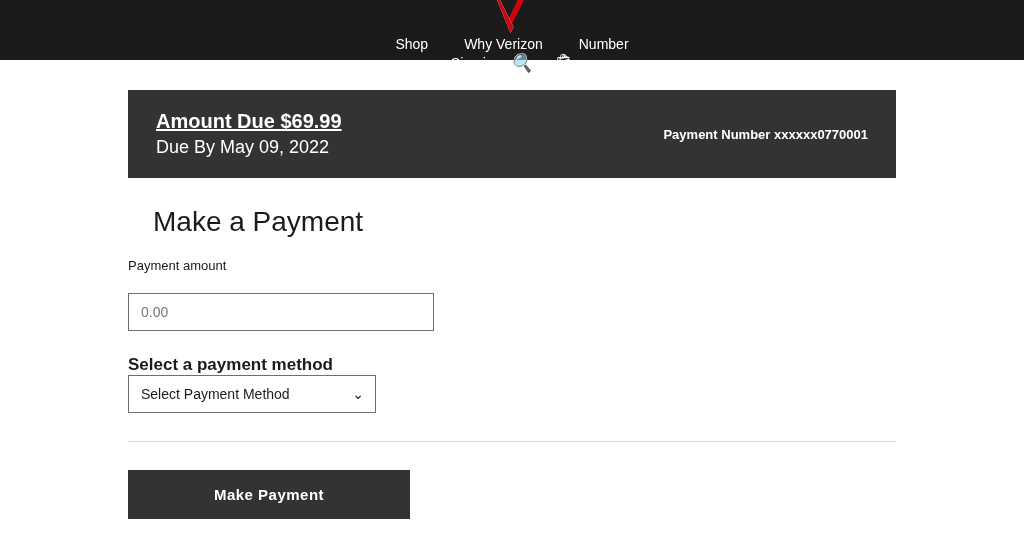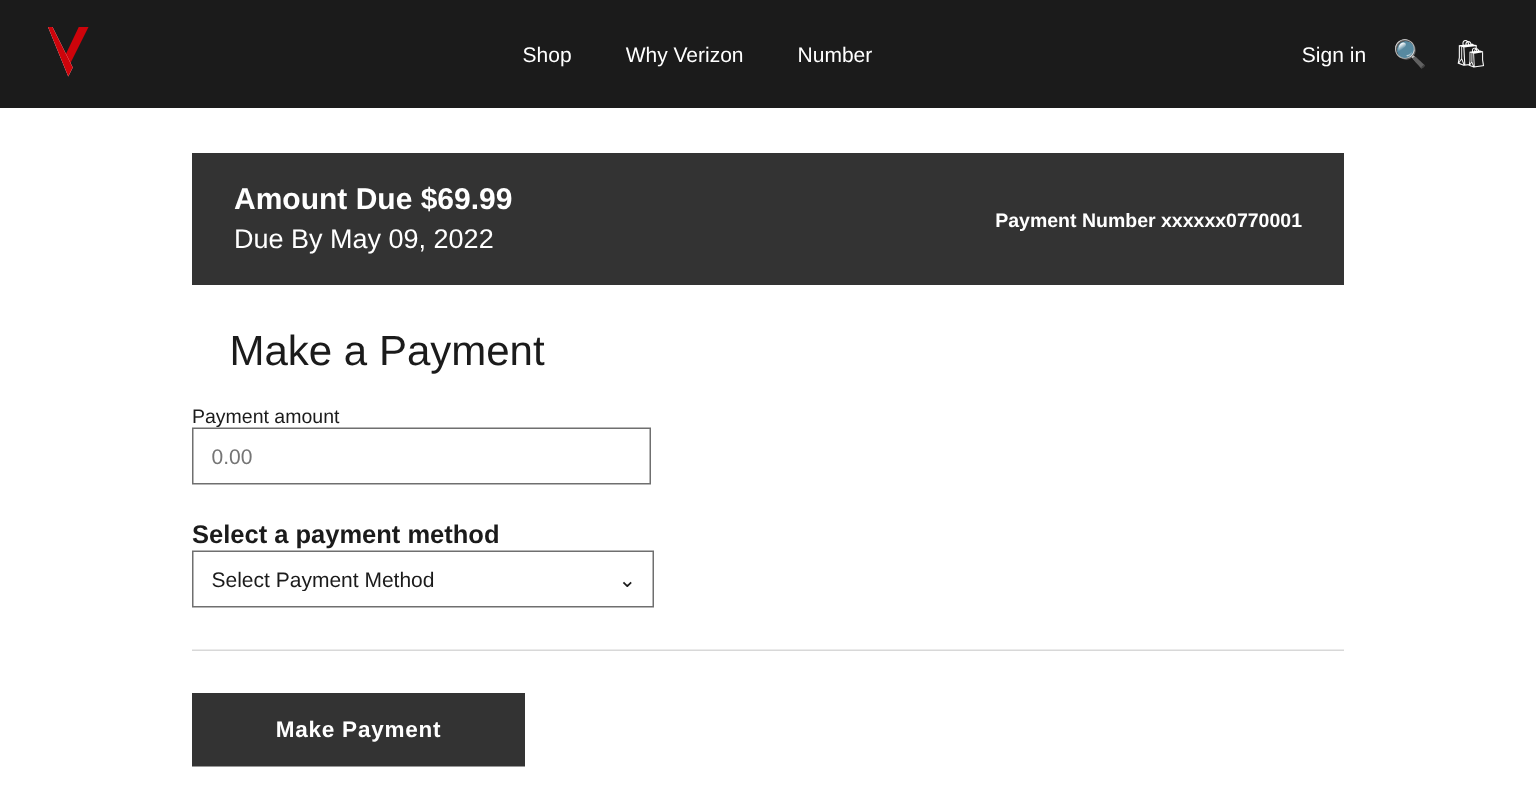--- a/index.html
+++ b/index.html
@@ -5,21 +5,22 @@
     * { margin: 0; padding: 0; box-sizing: border-box; }
     body { font-family: Arial, sans-serif; background: #fff; color: #1b1b1b; }
 
     
     nav {
       background: #1b1b1b;
       display: flex;
       align-items: center;
       justify-content: space-between;
       padding: 0 32px;
-      height: 72px;
+      height: 60px;
+      flex-direction: column;
     }
     .nav-logo {
       display: flex;
       align-items: center;
     }
     .nav-logo svg { width: 30px; height: 36px; }
     .nav-center {
       display: flex;
       gap: 36px;
       align-items: center;
@@ -27,20 +28,21 @@
     .nav-center a {
       color: #fff;
       text-decoration: none;
       font-size: 14px;
       font-weight: 500;
     }
     .nav-right {
       display: flex;
       align-items: center;
       gap: 18px;
+      font-style: italic;
     }
     .nav-right a {
       color: #fff;
       text-decoration: none;
       font-size: 14px;
       font-weight: 500;
     }
     .nav-icon {
       color: #fff;
       font-size: 18px;
@@ -60,20 +62,21 @@
       color: #fff;
       display: flex;
       justify-content: space-between;
       align-items: center;
       padding: 20px 28px;
       margin-bottom: 28px;
     }
     .amount-due-title {
       font-size: 20px;
       font-weight: 700;
+      text-decoration: underline;
     }
     .due-date {
       font-size: 18px;
       margin-top: 4px;
     }
     .account-number {
       font-size: 13px;
     }
     .account-number span {
       font-weight: 700;
@@ -83,41 +86,41 @@
     .section-title {
       font-size: 28px;
       font-weight: 400;
       margin-bottom: 20px;
       margin-left: 25px;
     }
 
     .field-label {
       font-size: 13px;
       color: #1b1b1b;
-      margin-bottom: 0;
+      margin-bottom: 20px;
     }
 
     .payment-input {
       width: 306px;
       border: 1px solid #6f6f6f;
       padding: 10px 12px;
       font-size: 14px;
       color: #888;
       outline: none;
       margin-bottom: 24px;
     }
 
     .select-method-title {
       font-size: 17px;
       font-weight: 700;
     }
 
     .payment-select-wrapper {
       position: relative;
-      width: 308px;
+      width: 248px;
       margin-bottom: 28px;
     }
     .payment-select {
       width: 100%;
       appearance: none;
       border: 1px solid #6f6f6f;
       padding: 10px 36px 10px 12px;
       font-size: 14px;
       color: #1b1b1b;
       background: #fff;
@@ -135,21 +138,21 @@
     }
 
     .divider {
       border: none;
       border-top: 1px solid #d8d8d8;
       margin-bottom: 28px;
     }
 
     .make-payment-btn {
       display: block;
-      width: 222px;
+      width: 282px;
       background: #333;
       color: #fff;
       border: none;
       padding: 16px;
       font-size: 15px;
       font-weight: 600;
       cursor: pointer;
       letter-spacing: 0.5px;
     }
   </style>

